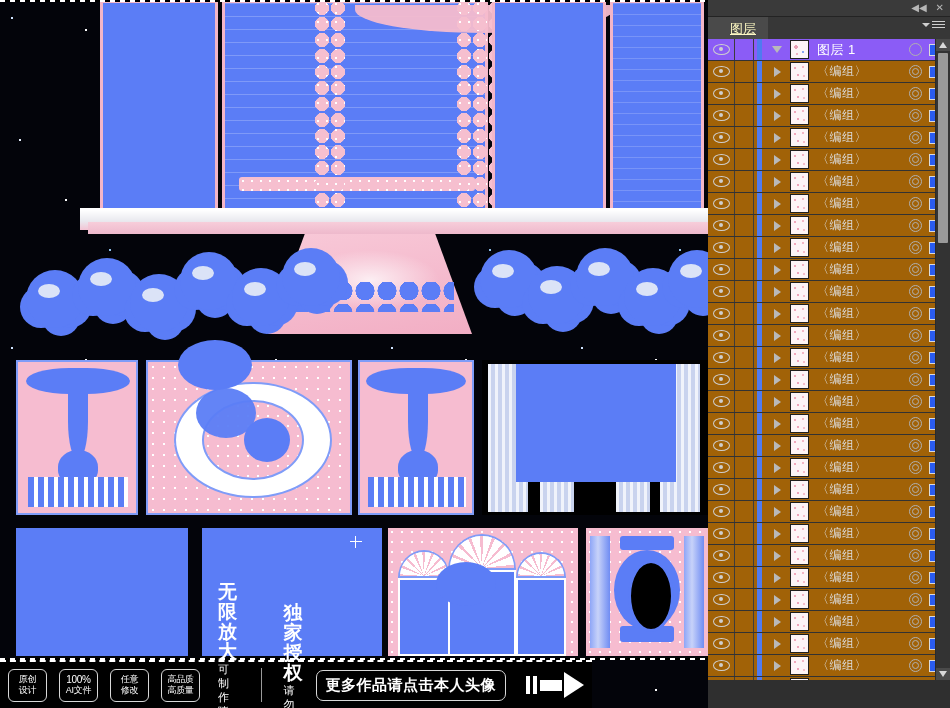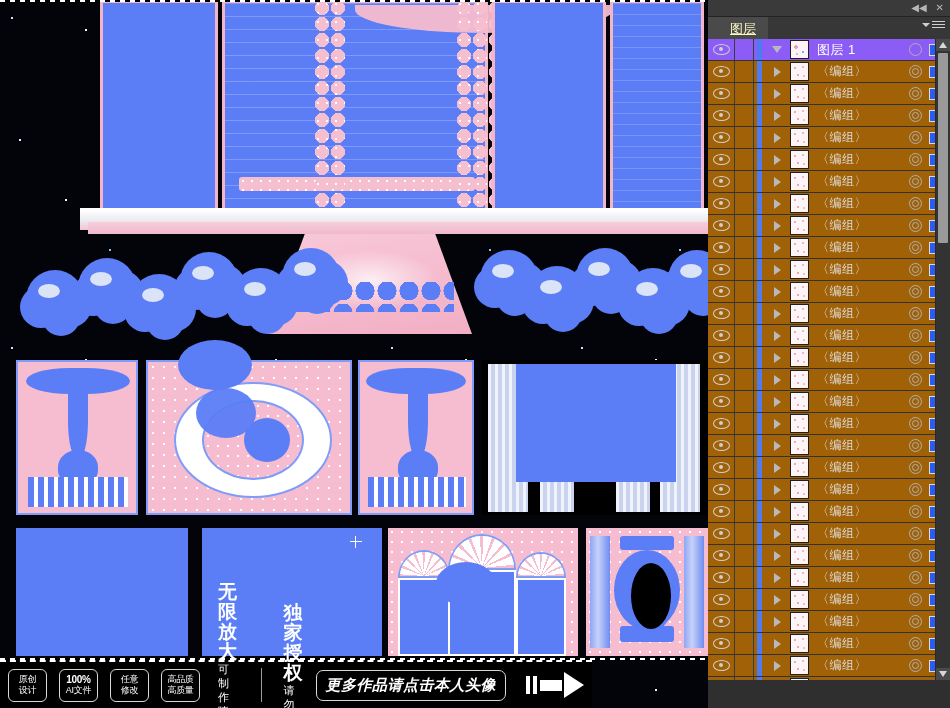--- a/index.html
+++ b/index.html
@@ -123,27 +123,27 @@
   .cursor::before{left:5px;top:0;width:1px;height:12px;}
   .cursor::after{left:0;top:5px;width:12px;height:1px;}
 
   
   .wm{position:absolute;left:0;top:660px;width:592px;height:48px;background:#000;
       border-top:2px dashed #fff;display:flex;align-items:center;gap:12px;padding:0 8px;
       box-sizing:border-box;}
   .wm-badge{width:37px;height:31px;border:1px solid #d8d8d8;border-radius:6px;color:#fff;
       display:flex;flex-direction:column;align-items:center;justify-content:center;
       font-size:9px;line-height:11px;letter-spacing:-.3px;flex:0 0 auto;}
-  .wm-badge b{font-weight:bold;font-size:10px;}
+  .wm-badge b{font-weight:normal;font-size:10px;}
   .wm-blk{color:#fff;margin-left:6px;}
   .wm-blk .t1{font-size:19px;font-weight:bold;letter-spacing:1px;line-height:20px;}
   .wm-blk .t2{font-size:11px;line-height:14px;letter-spacing:.5px;}
   .wm-sep{width:1px;height:34px;background:#9a9a9a;margin:0 10px;}
   .wm-cta{border:1px solid #d8d8d8;border-radius:7px;color:#fff;font-size:15px;
-      padding:5px 9px;white-space:nowrap;font-weight:bold;letter-spacing:.5px;font-style:italic;}
+      padding:5px 9px;white-space:nowrap;font-weight:bold;letter-spacing:.5px;}
   .wm-arrow{display:flex;align-items:center;gap:3px;margin-left:8px;}
   .wm-arrow .bar{width:4px;height:18px;background:#fff;}
   .wm-arrow .tri{width:0;height:0;border-top:13px solid transparent;
       border-bottom:13px solid transparent;border-left:20px solid #fff;margin-left:2px;}
   .wm-arrow .stem{width:22px;height:11px;background:#fff;margin-right:-3px;}
 
   
   .panel{position:absolute;left:708px;top:0;width:242px;height:708px;background:#2f2f2f;}
   .panel-top{height:16px;background:#3a3a3a;border-bottom:1px solid #232323;
      display:flex;align-items:center;justify-content:flex-end;padding-right:6px;gap:9px;}

